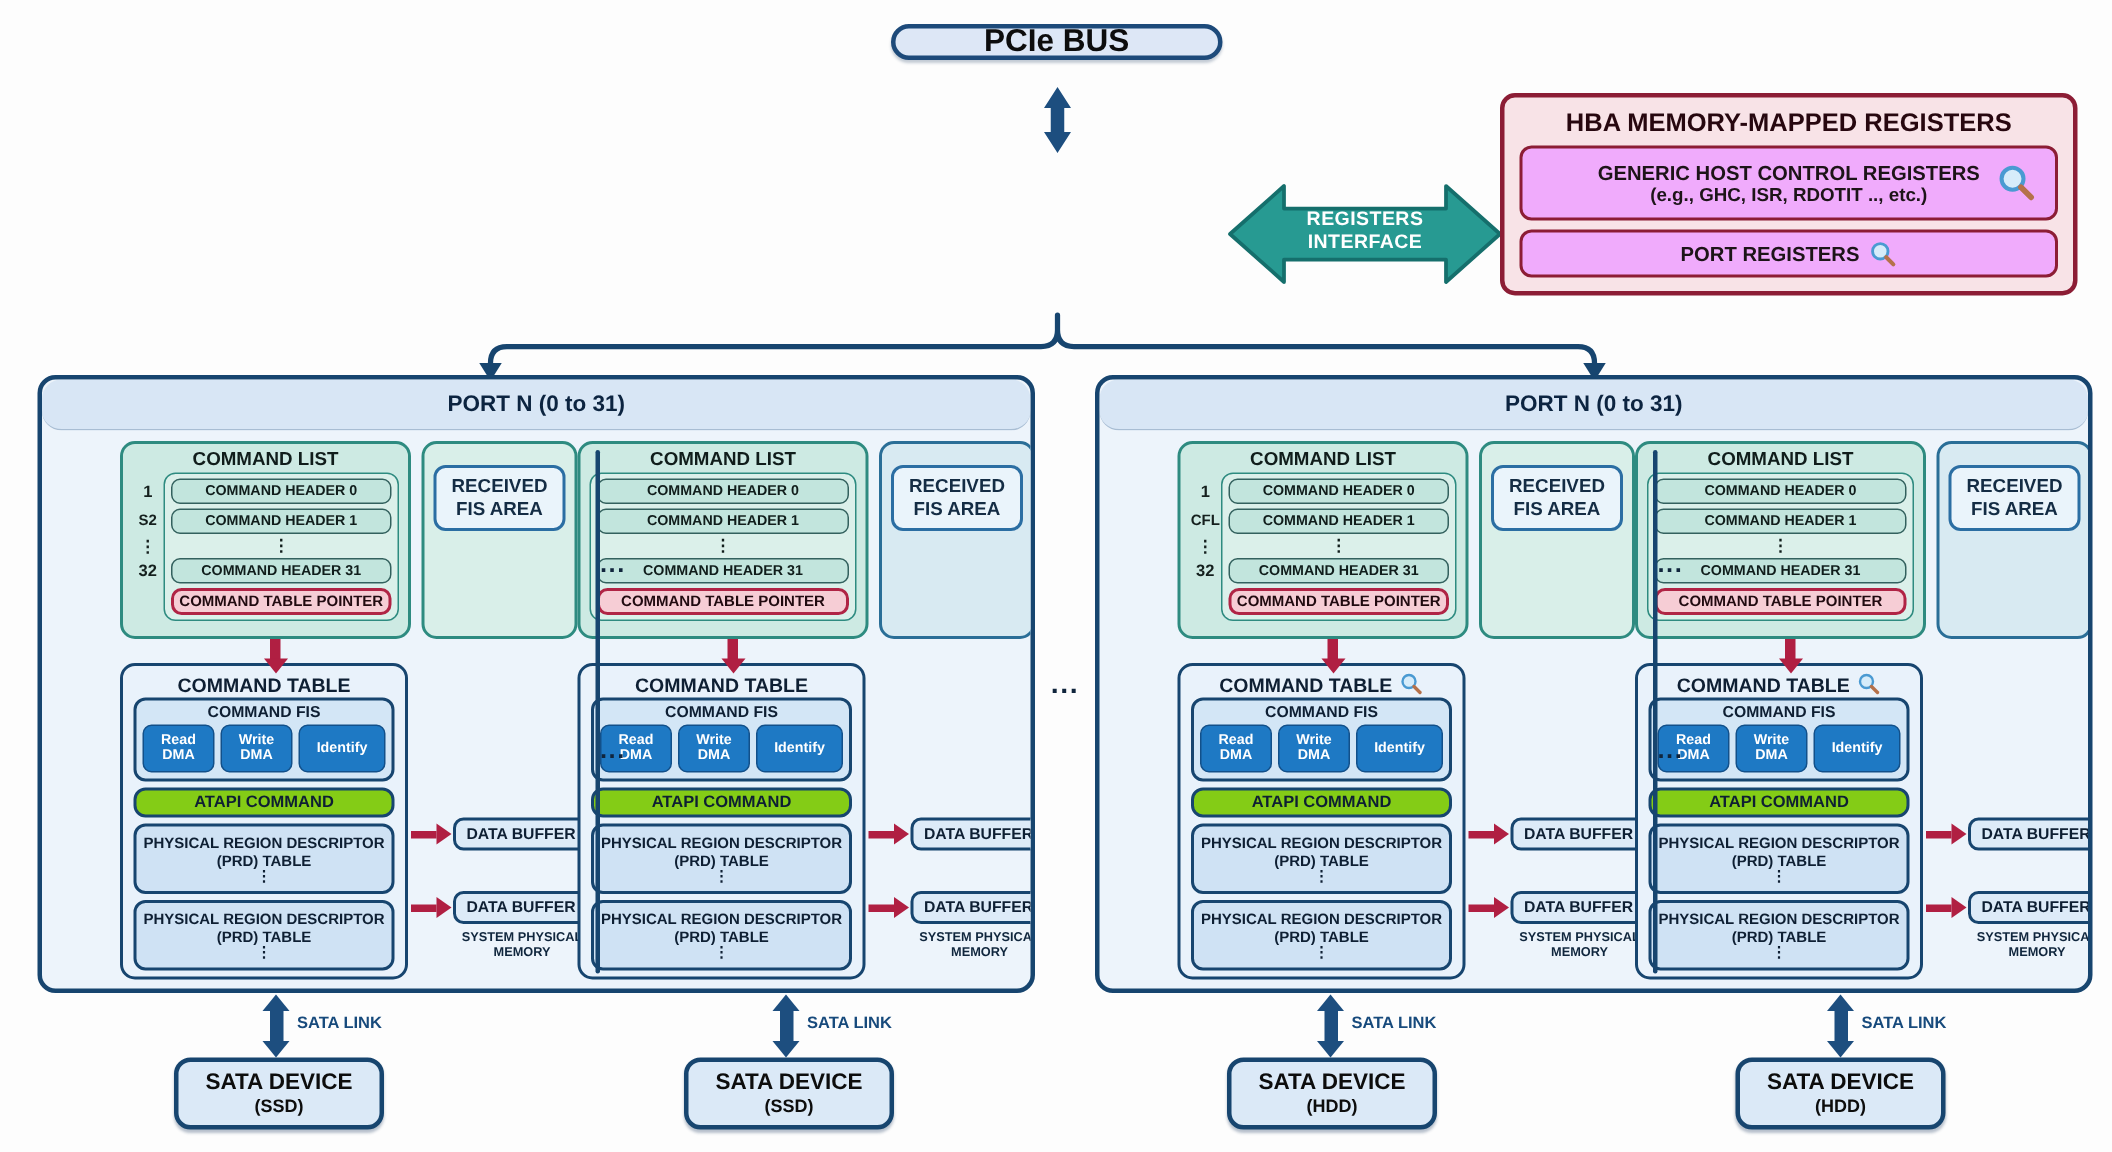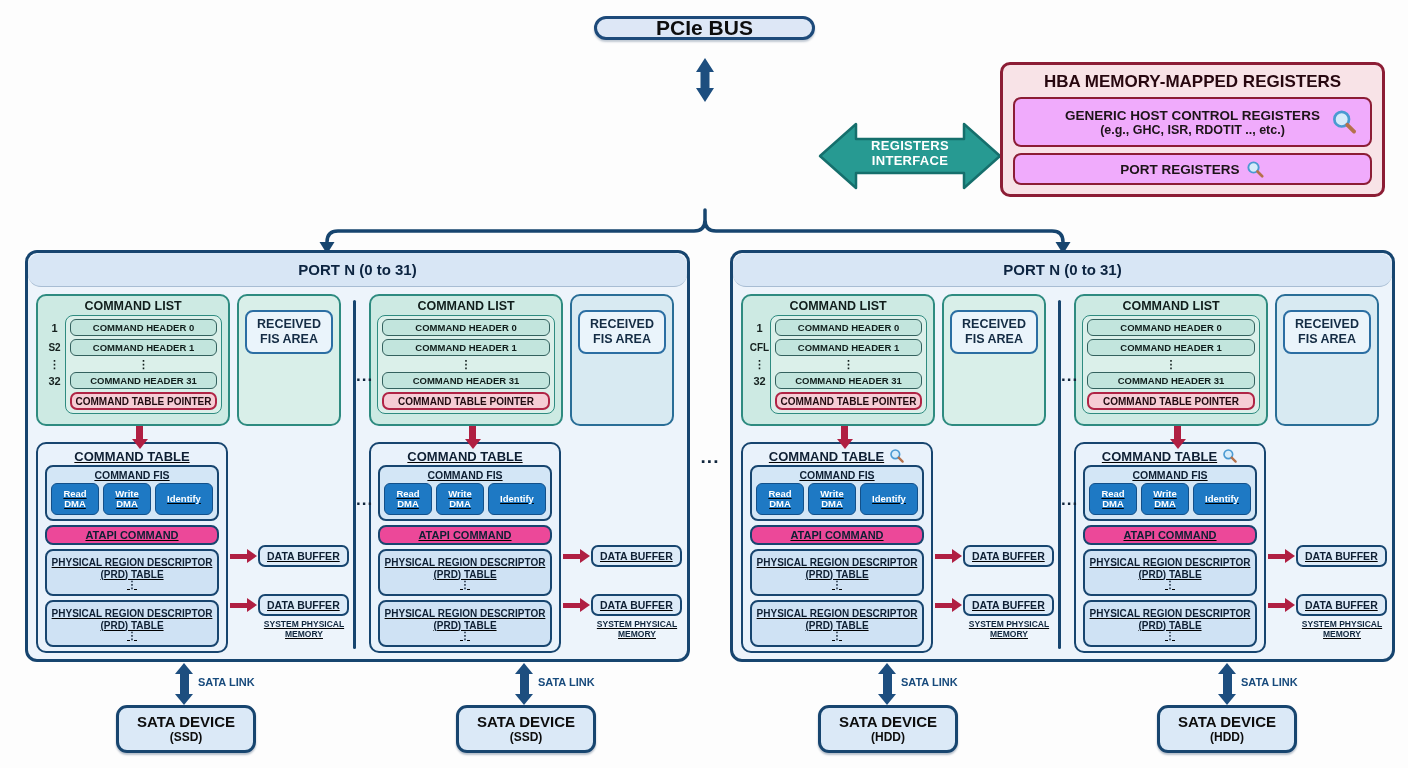--- a/index.html
+++ b/index.html
@@ -36,21 +36,21 @@
     font-size:13px; font-weight:bold; color:#fff; line-height:1.15; letter-spacing:.3px; }
   .ri-text span { display:block; }
 
   
   .panel { position:absolute; top:250px; width:665px; height:412px;
     background:#edf4fb; border:3.5px solid #17456f; border-radius:12px; overflow:hidden; }
   .panel-left { left:25px; } .panel-right { left:730px; }
   .panel-header { height:34px; background:#d8e6f5; border-bottom:1px solid rgba(23,69,111,.25);
     display:flex; align-items:center; justify-content:center;
     font-size:15px; font-weight:bold; color:#0c2440;border-radius:13px; }
-  .panel-body { position:relative; display:flex; padding:7px 8px 8px; height:374px; }
+  .panel-body { position:relative; display:flex; padding:7px 8px 8px; height:374px;margin-left:44px; }
   .group { width:305px; display:flex; flex-direction:column; }
   .divider { width:28px; position:relative; }
   .divider-line { position:absolute; left:12px; top:6px; bottom:4px; width:2.5px; background:#17456f; border-radius:2px; }
   .div-dots { position:absolute; left:15px; font-size:17px; font-weight:bold; color:#10253c; letter-spacing:1px; }
   .div-dots.d1 { top:72px; } .div-dots.d2 { top:196px; }
 
   
   .row1 { display:flex; gap:7px; height:132px; }
   .cmd-list { width:194px; background:#cdeae3; border:2px solid #2e8b80; border-radius:10px; padding:3px 6px 4px; }
   .cl-title { text-align:center; font-size:12.5px; font-weight:bold; color:#101d1b; margin-bottom:2px; }
@@ -74,32 +74,32 @@
   .fis-label { background:#eaf4fb; border:2px solid #2b6ea3; border-radius:8px; padding:5px 4px;
     text-align:center; font-size:12.5px; font-weight:bold; color:#142c44; line-height:1.2; }
 
   
   .ptr-arrow-wrap { height:26px; position:relative; }
   .ptr-arrow { position:absolute; left:100px; top:0; width:7px; height:14px; background:#b01f42; }
   .ptr-arrow::after { content:""; position:absolute; left:-4.5px; top:13px;
     border-left:8px solid transparent; border-right:8px solid transparent; border-top:10px solid #b01f42; }
 
   
-  .row2 { display:flex; flex:1;text-decoration:underline; }
+  .row2 { display:flex; flex:1; }
   .cmd-table { width:194px; background:#e9f2fb; border:2.5px solid #17456f; border-radius:10px; padding:3px 7px 4px; }
   .ct-title { display:flex; align-items:center; justify-content:center; gap:5px;
     font-size:13px; font-weight:bold; color:#0e1f33; height:18px; }
   .fis-box { background:#d3e6f6; border:2px solid #17456f; border-radius:8px; padding:2px 4px 4px; }
   .fis-title { text-align:center; font-size:10.5px; font-weight:bold; color:#0e1f33; margin-bottom:2px; }
   .fis-btns { display:flex; gap:4px; justify-content:center; }
   .fis-btn { background:#1e79c4; border:1.5px solid #12508a; border-radius:6px; color:#fff;
     font-size:9.5px; font-weight:bold; text-align:center; line-height:1.1;
     display:flex; align-items:center; justify-content:center; height:32px; }
   .btn-rw { width:48px; } .btn-id { width:58px; }
-  .atapi { margin-top:4px; height:20px; background:#ec4899; border:2px solid #17456f; border-radius:8px;
+  .atapi { margin-top:4px; height:20px; background:#84cc16; border:2px solid #17456f; border-radius:8px;
     display:flex; align-items:center; justify-content:center; font-size:11px; font-weight:bold; color:#0e1f33; }
   .prd { margin-top:4px; height:47px; background:#cfe2f4; border:2px solid #17456f; border-radius:8px;
     display:flex; flex-direction:column; align-items:center; justify-content:center;
     font-size:10px; font-weight:bold; color:#0e1f33; text-align:center; line-height:1.2; padding:2px; }
   .prd .pdots { font-size:10px; line-height:8px; }
 
   .buffer-col { flex:1; display:flex; flex-direction:column; padding-left:2px; }
   .buf-row { display:flex; align-items:center; }
   .buf-row.b1 { margin-top:103px; } .buf-row.b2 { margin-top:27px; }
   .h-arrow { width:17px; height:5px; background:#b01f42; position:relative; margin-right:11px; flex:none; }

